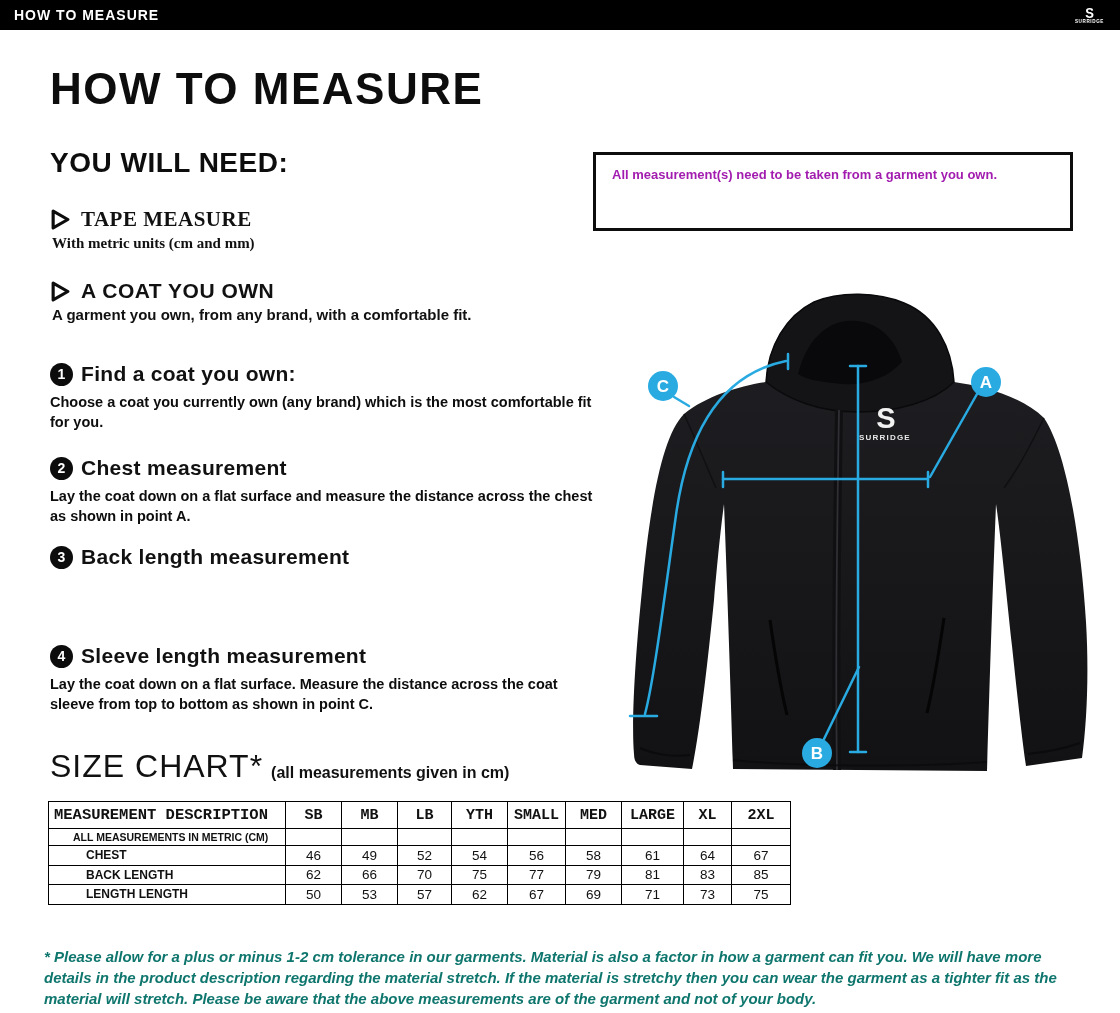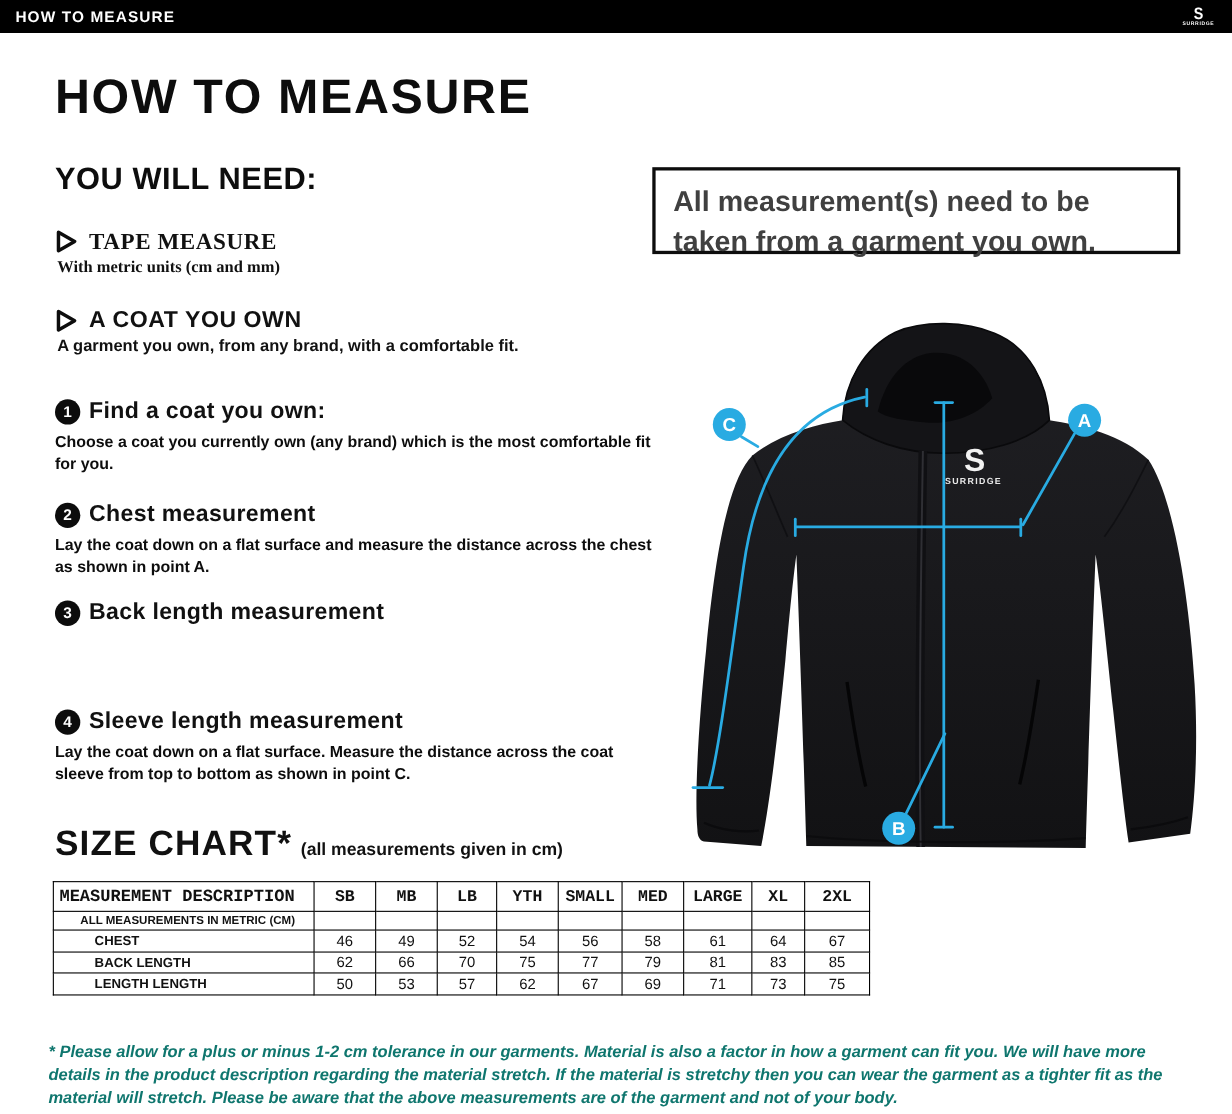--- a/index.html
+++ b/index.html
@@ -37,27 +37,27 @@
     width:23px; height:23px; border-radius:50%; background:#0c0c0c; color:#fff;
     font-size:14px; font-weight:bold; display:flex; align-items:center; justify-content:center;
     flex:0 0 23px;
   }
   .step-title { font-size:21px; font-weight:bold; letter-spacing:0.3px; }
   .step-body { font-size:14.5px; font-weight:bold; line-height:1.38; margin-top:6px; color:#0d0d0d; }
   
   .note-box {
     position:absolute; left:593px; top:152px; width:480px; height:79px;
     border:3px solid #0d0d0d; padding:11px 16px;
-    font-size:26px; font-weight:bold; line-height:1.38; color:#404040;
+    font-size:13px; font-weight:bold; line-height:1.38; color:#a21caf;
   }
   
   .diagram { position:absolute; left:600px; top:290px; width:520px; height:520px; }
   
   .sc-head { position:absolute; left:50px; top:748px; display:flex; align-items:flex-end; gap:8px; }
-  .sc-title { font-size:32px; font-weight:bold; letter-spacing:1px; }
+  .sc-title { font-size:32px; font-weight:normal; letter-spacing:1px; }
   .sc-sub { font-size:16px; font-weight:bold; padding-bottom:3px; }
   table.size-table {
     position:absolute; left:48px; top:801px; width:742px;
     border-collapse:collapse; table-layout:fixed;
   }
   table.size-table td, table.size-table th {
     border:1.6px solid #000; text-align:center; vertical-align:middle; overflow:hidden; white-space:nowrap;
   }
   table.size-table .th-row th { height:27px; font-size:15px; font-weight:bold;font-family:Liberation Mono, monospace; }
   table.size-table th.first, table.size-table td.first { text-align:left; padding-left:5px; }

